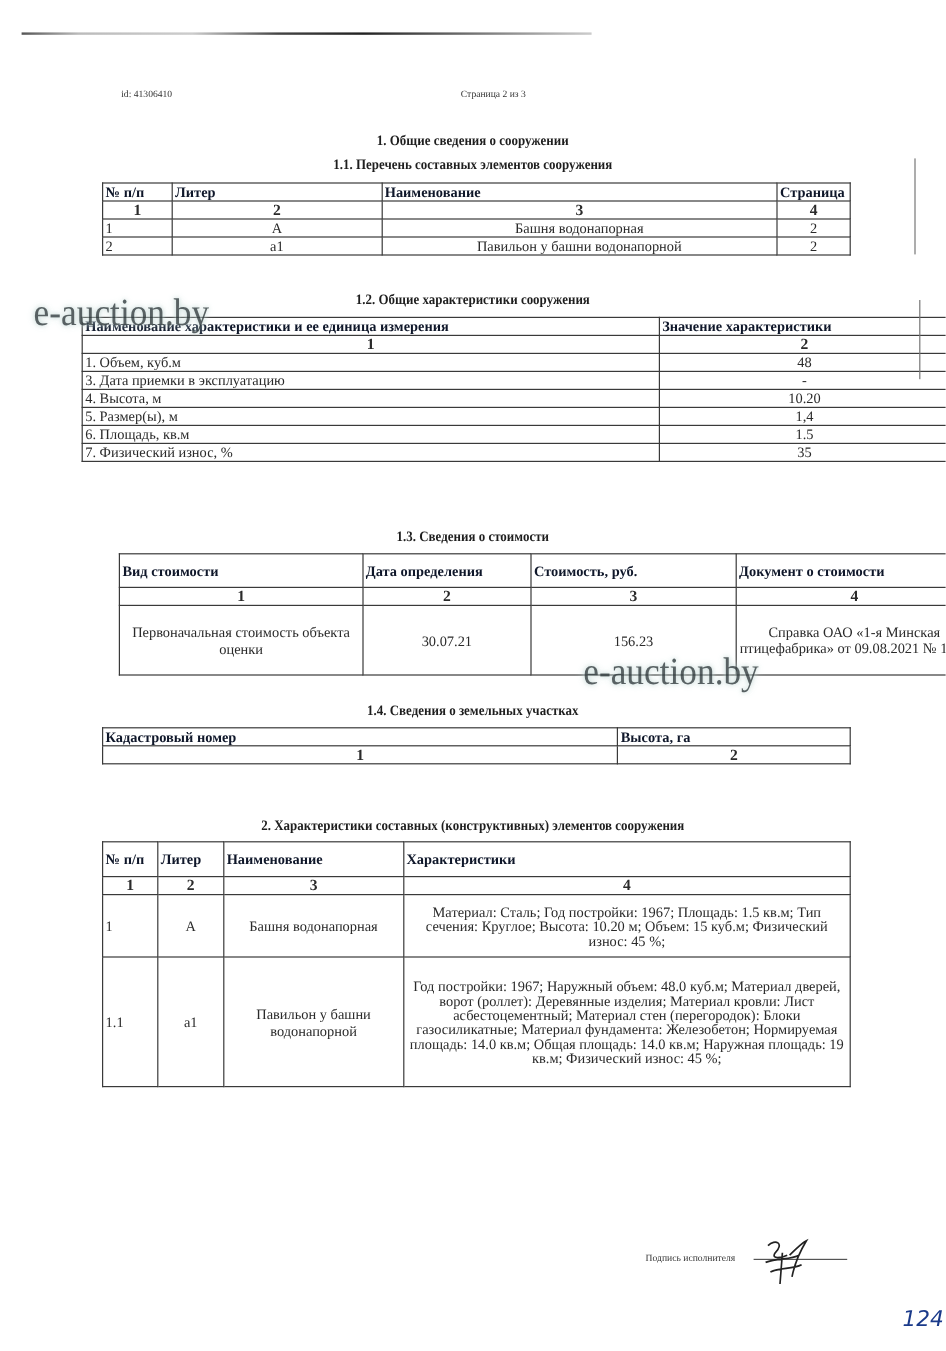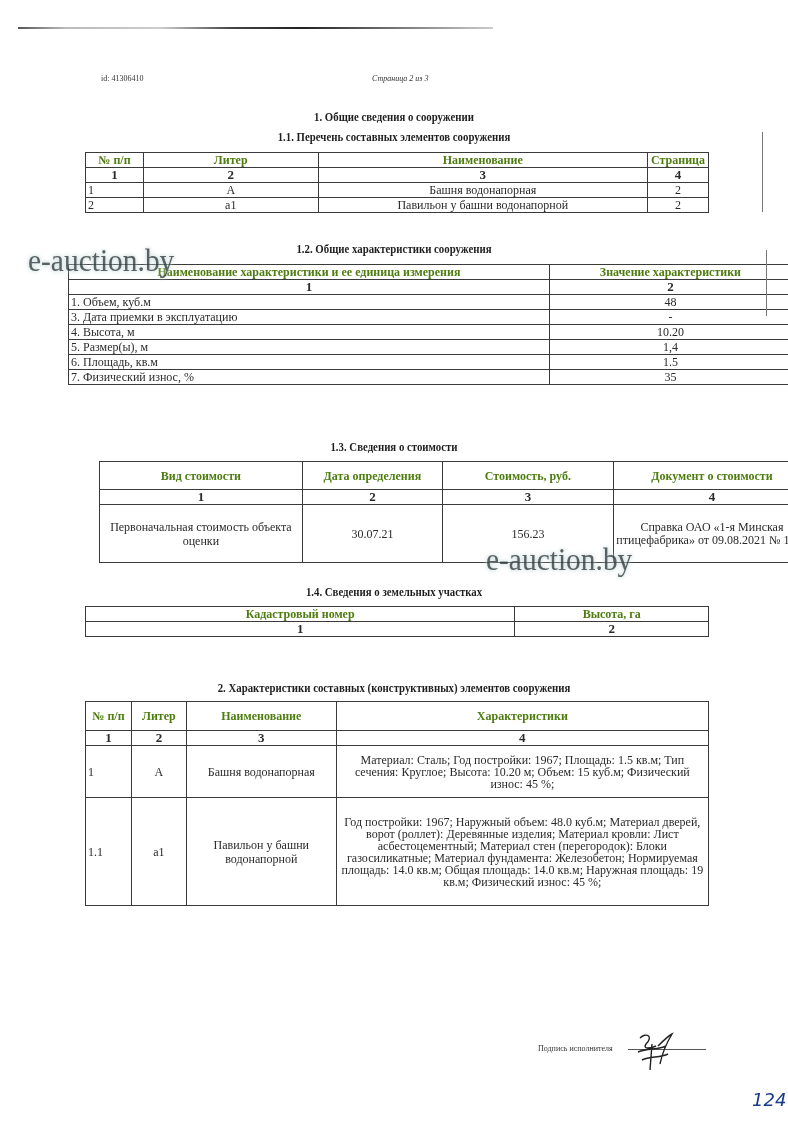--- a/index.html
+++ b/index.html
@@ -7,34 +7,34 @@
     width: 788px; height: 1126px; position: relative; overflow: hidden;
     background: #ffffff;
     font-family: "Liberation Serif", "DejaVu Serif", serif;
     color: #1a1a1a;
   }
   .scanline {
     position: absolute; left: 18px; top: 27px; width: 475px; height: 2px;
     background: linear-gradient(90deg, #555 0%, #bbb 10%, #ccc 30%, #444 45%, #222 60%, #777 80%, #ccc 100%);
   }
   .hdr-id { position: absolute; left: 101px; top: 74px; font-size: 8px; color: #333; }
-  .hdr-page { position: absolute; left: 372px; top: 74px; font-size: 8px; color: #333; font-style: italic; }
+  .hdr-page { position: absolute; left: 384px; top: 74px; font-size: 8px; color: #333; }
 
   .h-title {
     position: absolute; left: 0; width: 788px; text-align: center;
     font-weight: bold; font-size: 12px; color: #1e1e1e; transform: scaleX(0.9);
   }
   table.doc {
     position: absolute; border-collapse: collapse;
     font-size: 12px; color: #2a2a2a;
   }
   table.doc td, table.doc th {
     border: 1px solid #3a3a3a; padding: 0 2px; line-height: 14px;
   }
-  table.doc th { font-weight: bold; text-align: center; color: #4d7c0f; }
+  table.doc th { font-weight: bold; text-align: left; color: #0f172a; }
   .c { text-align: center; }
   .l { text-align: left; }
   .num-row td { font-weight: bold; text-align: center; font-size: 13px; }
 
   .wm {
     position: absolute; font-family: "Liberation Serif", "DejaVu Serif", serif;
     font-size: 32px; color: #3b4648; letter-spacing: 0px;
     text-shadow: 0 0 4px #b8cfcc, 0 0 8px #cfe0de;
     opacity: 0.85;
     transform: scaleX(0.92); transform-origin: left top;

